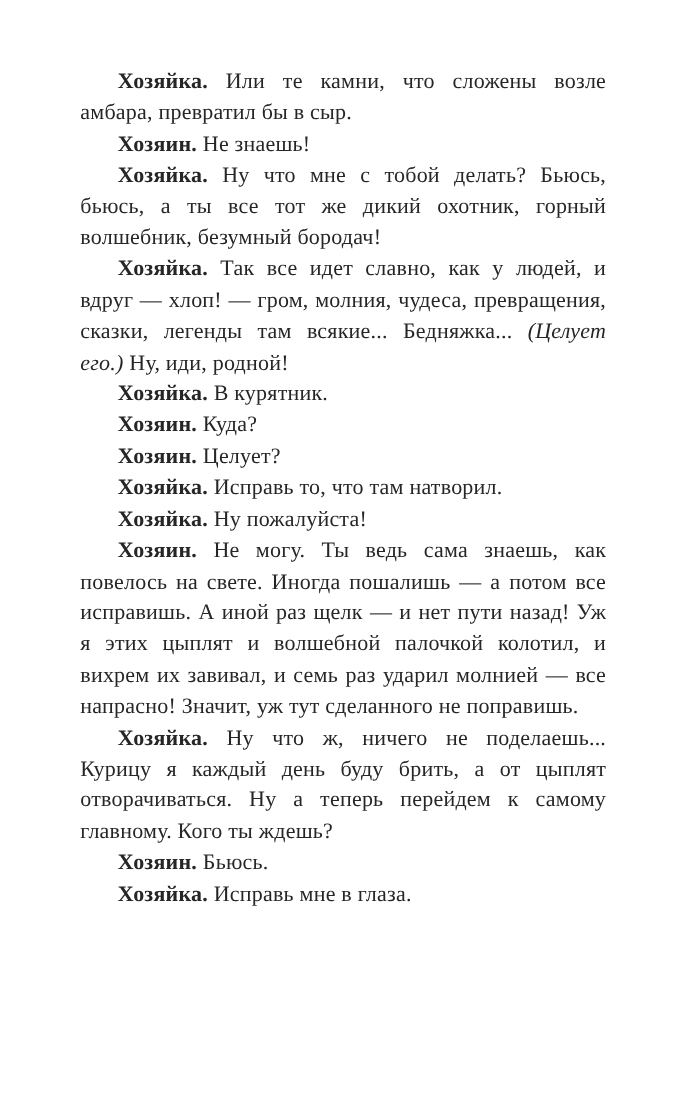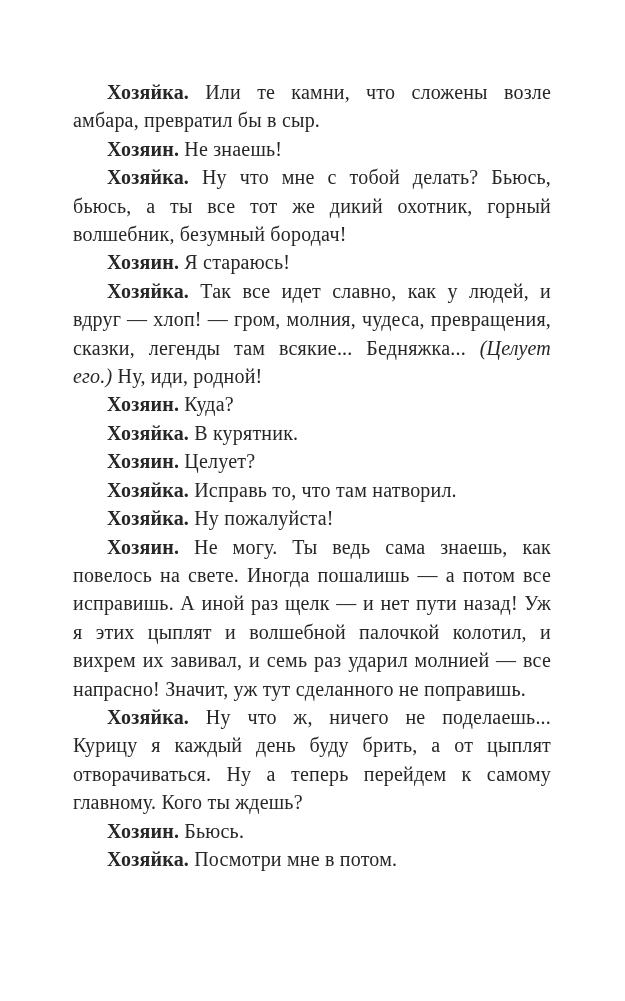--- a/index.html
+++ b/index.html
@@ -14,21 +14,21 @@
   }
   .book-page {
     position: relative;
     width: 625px;
     height: 1001px;
     background: #ffffff;
   }
   .text-block {
     position: absolute;
     left: 73px;
-    top: 78px;
+    top: 60px;
     width: 478px;
     font-family: "Liberation Serif", "DejaVu Serif", serif;
     font-size: 20px;
     line-height: 28.4px;
     color: #262626;
     text-align: justify;
     letter-spacing: 0.2px;
   }
   .text-block p {
     margin: 0;
@@ -46,25 +46,24 @@
   }
 </style>
 </head>
 <body style="background: rgb(255, 255, 255);">
 
 <div class="book-page">
   <main class="text-block" id="text-block" style="color: rgb(38, 38, 38);">
       <p><span class="seg-bold">Хозяйка.</span><span class="seg-normal"> Или те камни, что сложены возле амбара, превратил бы в сыр.</span></p>
       <p><span class="seg-bold">Хозяин.</span><span class="seg-normal"> Не знаешь!</span></p>
       <p><span class="seg-bold">Хозяйка.</span><span class="seg-normal"> Ну что мне с тобой делать? Бьюсь, бьюсь, а ты все тот же дикий охотник, горный волшебник, безумный бородач!</span></p>
-      <p><span class="seg-bold">Хозяин.</span><span class="seg-normal"> Я стараюсь!</span></p>
       <p><span class="seg-bold">Хозяйка.</span><span class="seg-normal"> Так все идет славно, как у людей, и вдруг — хлоп! — гром, молния, чудеса, превращения, сказки, легенды там всякие... Бедняжка... </span><span class="seg-italic">(Целует его.)</span><span class="seg-normal"> Ну, иди, родной!</span></p>
+      <p><span class="seg-bold">Хозяйка.</span><span class="seg-normal"> В курятник.</span></p>
       <p><span class="seg-bold">Хозяин.</span><span class="seg-normal"> Куда?</span></p>
-      <p><span class="seg-bold">Хозяйка.</span><span class="seg-normal"> В курятник.</span></p>
       <p><span class="seg-bold">Хозяин.</span><span class="seg-normal"> Целует?</span></p>
       <p><span class="seg-bold">Хозяйка.</span><span class="seg-normal"> Исправь то, что там натворил.</span></p>
       <p><span class="seg-bold">Хозяйка.</span><span class="seg-normal"> Ну пожалуйста!</span></p>
       <p><span class="seg-bold">Хозяин.</span><span class="seg-normal"> Не могу. Ты ведь сама знаешь, как повелось на свете. Иногда пошалишь — а потом все исправишь. А иной раз щелк — и нет пути назад! Уж я этих цыплят и волшебной палочкой колотил, и вихрем их завивал, и семь раз ударил молнией — все напрасно! Значит, уж тут сделанного не поправишь.</span></p>
       <p><span class="seg-bold">Хозяйка.</span><span class="seg-normal"> Ну что ж, ничего не поделаешь... Курицу я каждый день буду брить, а от цыплят отворачиваться. Ну а теперь перейдем к самому главному. Кого ты ждешь?</span></p>
       <p><span class="seg-bold">Хозяин.</span><span class="seg-normal"> Бьюсь.</span></p>
-      <p><span class="seg-bold">Хозяйка.</span><span class="seg-normal"> Посмотри мне в потом.</span></p>
+      <p><span class="seg-bold">Хозяйка.</span><span class="seg-normal"> Исправь мне в глаза.</span></p>
     </main>
 </div>
 
 </body></html>

